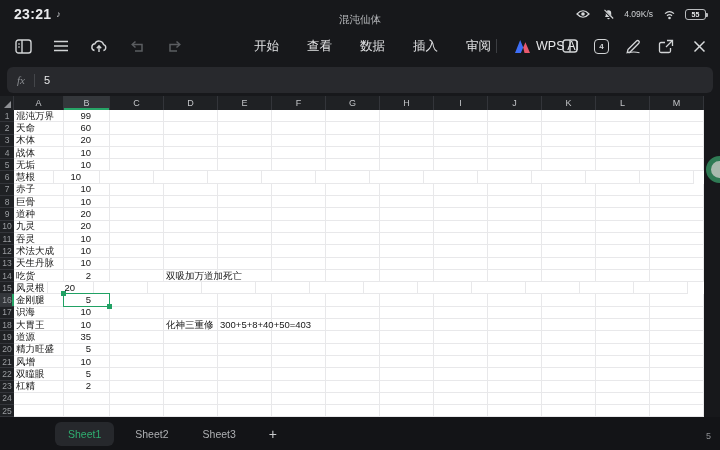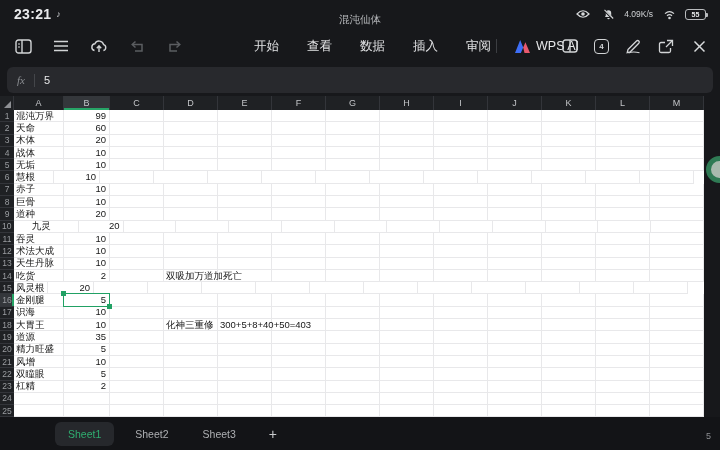--- a/index.html
+++ b/index.html
@@ -61,21 +61,21 @@
     height:2px; background:#27a567; }
   .g-rowhead { position:relative; background:#1f2124; color:#9a9da1; font-size:8.5px;
     display:flex; align-items:center; justify-content:center; border-bottom:1px solid #33353a; }
   .g-rowhead.hl { background:#34373b; }
   .g-rowhead.hl::after { content:""; position:absolute; top:0; bottom:0; right:0;
     width:2px; background:#27a567; }
   .g-cell { position:relative; border-right:1px solid #e8e8ea; border-bottom:1px solid #e8e8ea;
     font-size:9.5px; color:#161616; display:flex; align-items:center; background:transparent; }
   .g-cell span { position:relative; z-index:2; white-space:nowrap; line-height:12px; }
   .g-cell.al-l { justify-content:flex-start; padding-left:2px; }
-  .g-cell.al-r { justify-content:flex-end; padding-right:3px; }
+  .g-cell.al-r { justify-content:flex-end; padding-right:18px; }
   .g-cell.ovf { overflow:visible; z-index:3; }
   .g-cell.sel { z-index:4; }
   .g-cell.sel::before { content:""; position:absolute; inset:-1px;
     border:1.6px solid #21a164; pointer-events:none; }
   .g-handle-tl, .g-handle-br { position:absolute; width:5px; height:5px; background:#21a164; z-index:5; }
   .g-handle-tl { left:-3px; top:-3px; }
   .g-handle-br { right:-3px; bottom:-3px; }
 
   
   .tabbar { position:absolute; left:0; right:0; bottom:0; height:33px; background:#131417;
@@ -416,21 +416,21 @@
         <div class="g-cell" style="width: 54px;"></div>
         <div class="g-cell" style="width: 54px;"></div>
         <div class="g-cell" style="width: 54px;"></div>
         <div class="g-cell" style="width: 54px;"></div>
         <div class="g-cell" style="width: 54px;"></div>
         <div class="g-cell" style="width: 54px;"></div>
         <div class="g-cell" style="width: 54px;"></div>
       </div>
       <div class="g-row">
         <div class="g-rowhead" style="width: 14px;">10</div>
-        <div class="g-cell al-l" style="width: 50px; margin-left: 16px;">
+        <div class="g-cell al-l" style="width: 50px;">
           <span>九灵</span>
         </div>
         <div class="g-cell al-r" style="width: 46px;">
           <span>20</span>
         </div>
         <div class="g-cell" style="width: 54px;"></div>
         <div class="g-cell" style="width: 54px;"></div>
         <div class="g-cell" style="width: 54px;"></div>
         <div class="g-cell" style="width: 54px;"></div>
         <div class="g-cell" style="width: 54px;"></div>

